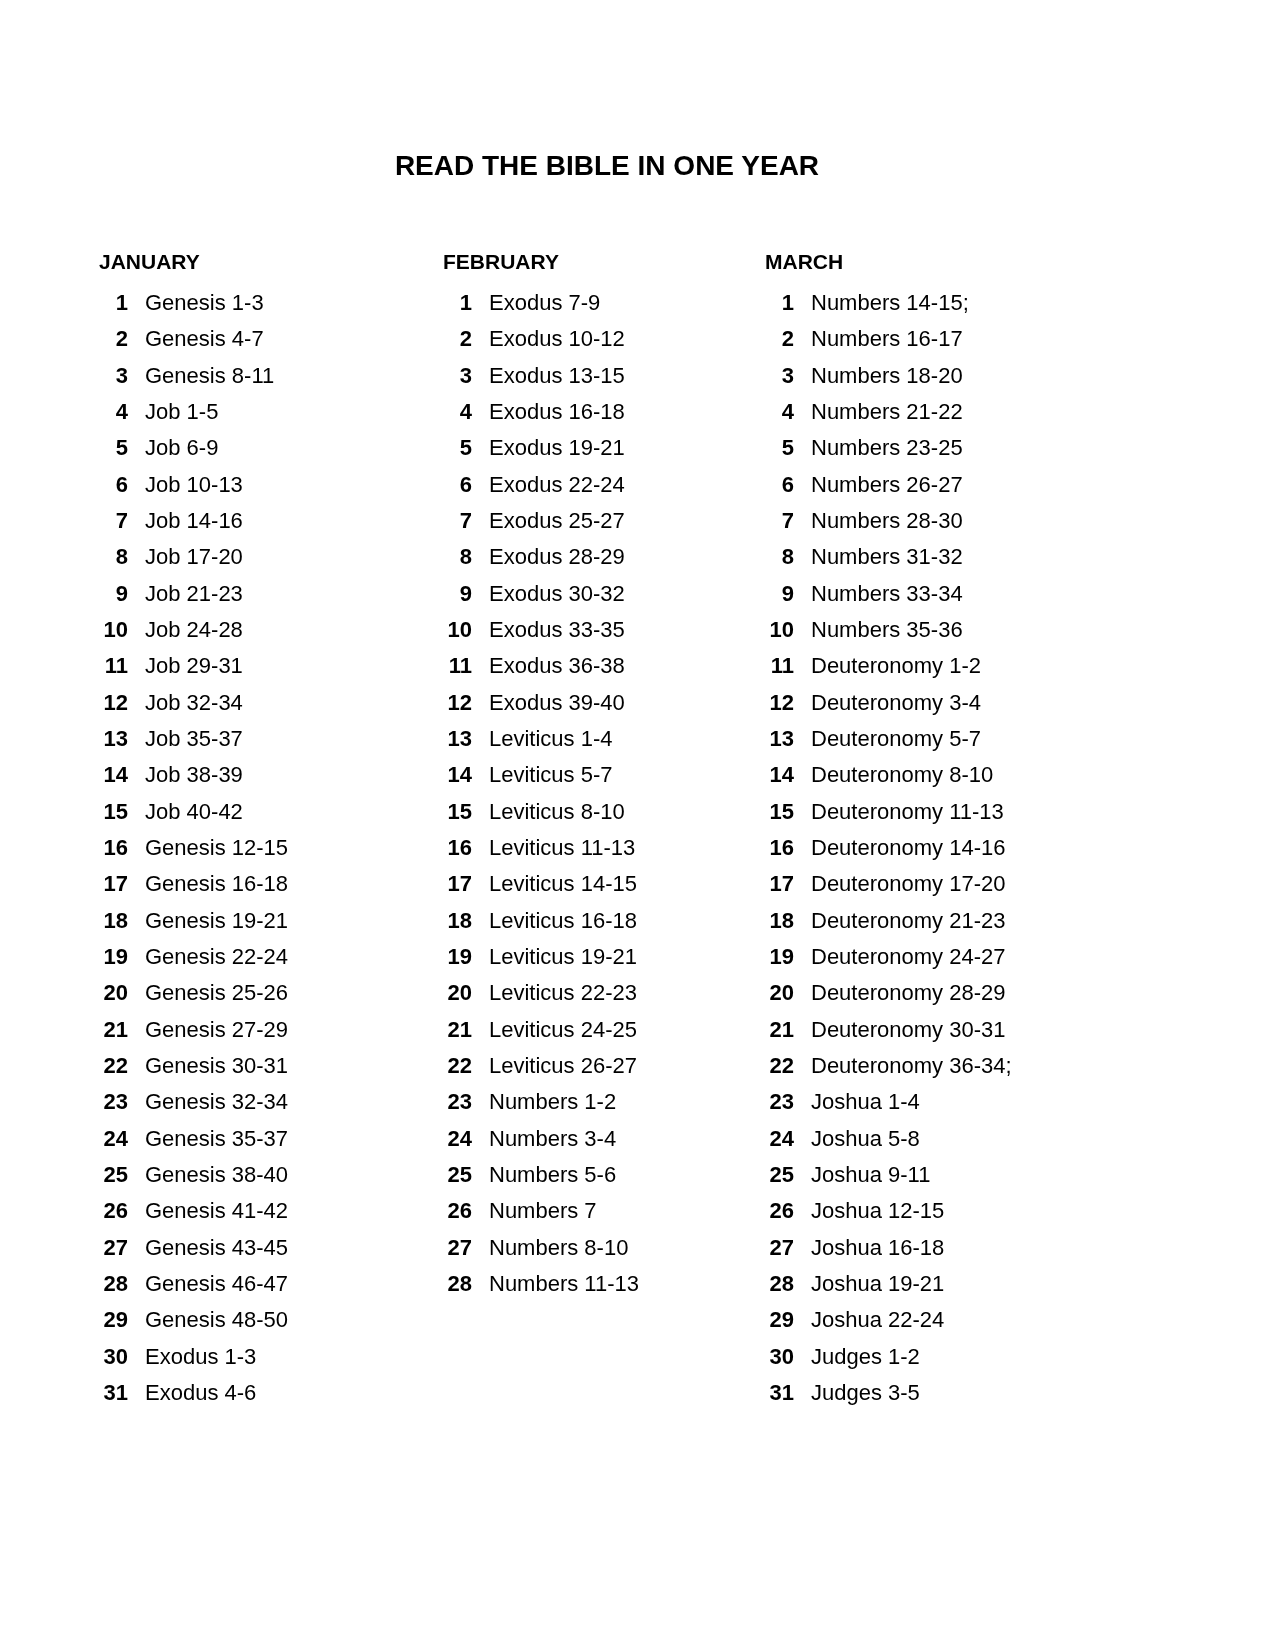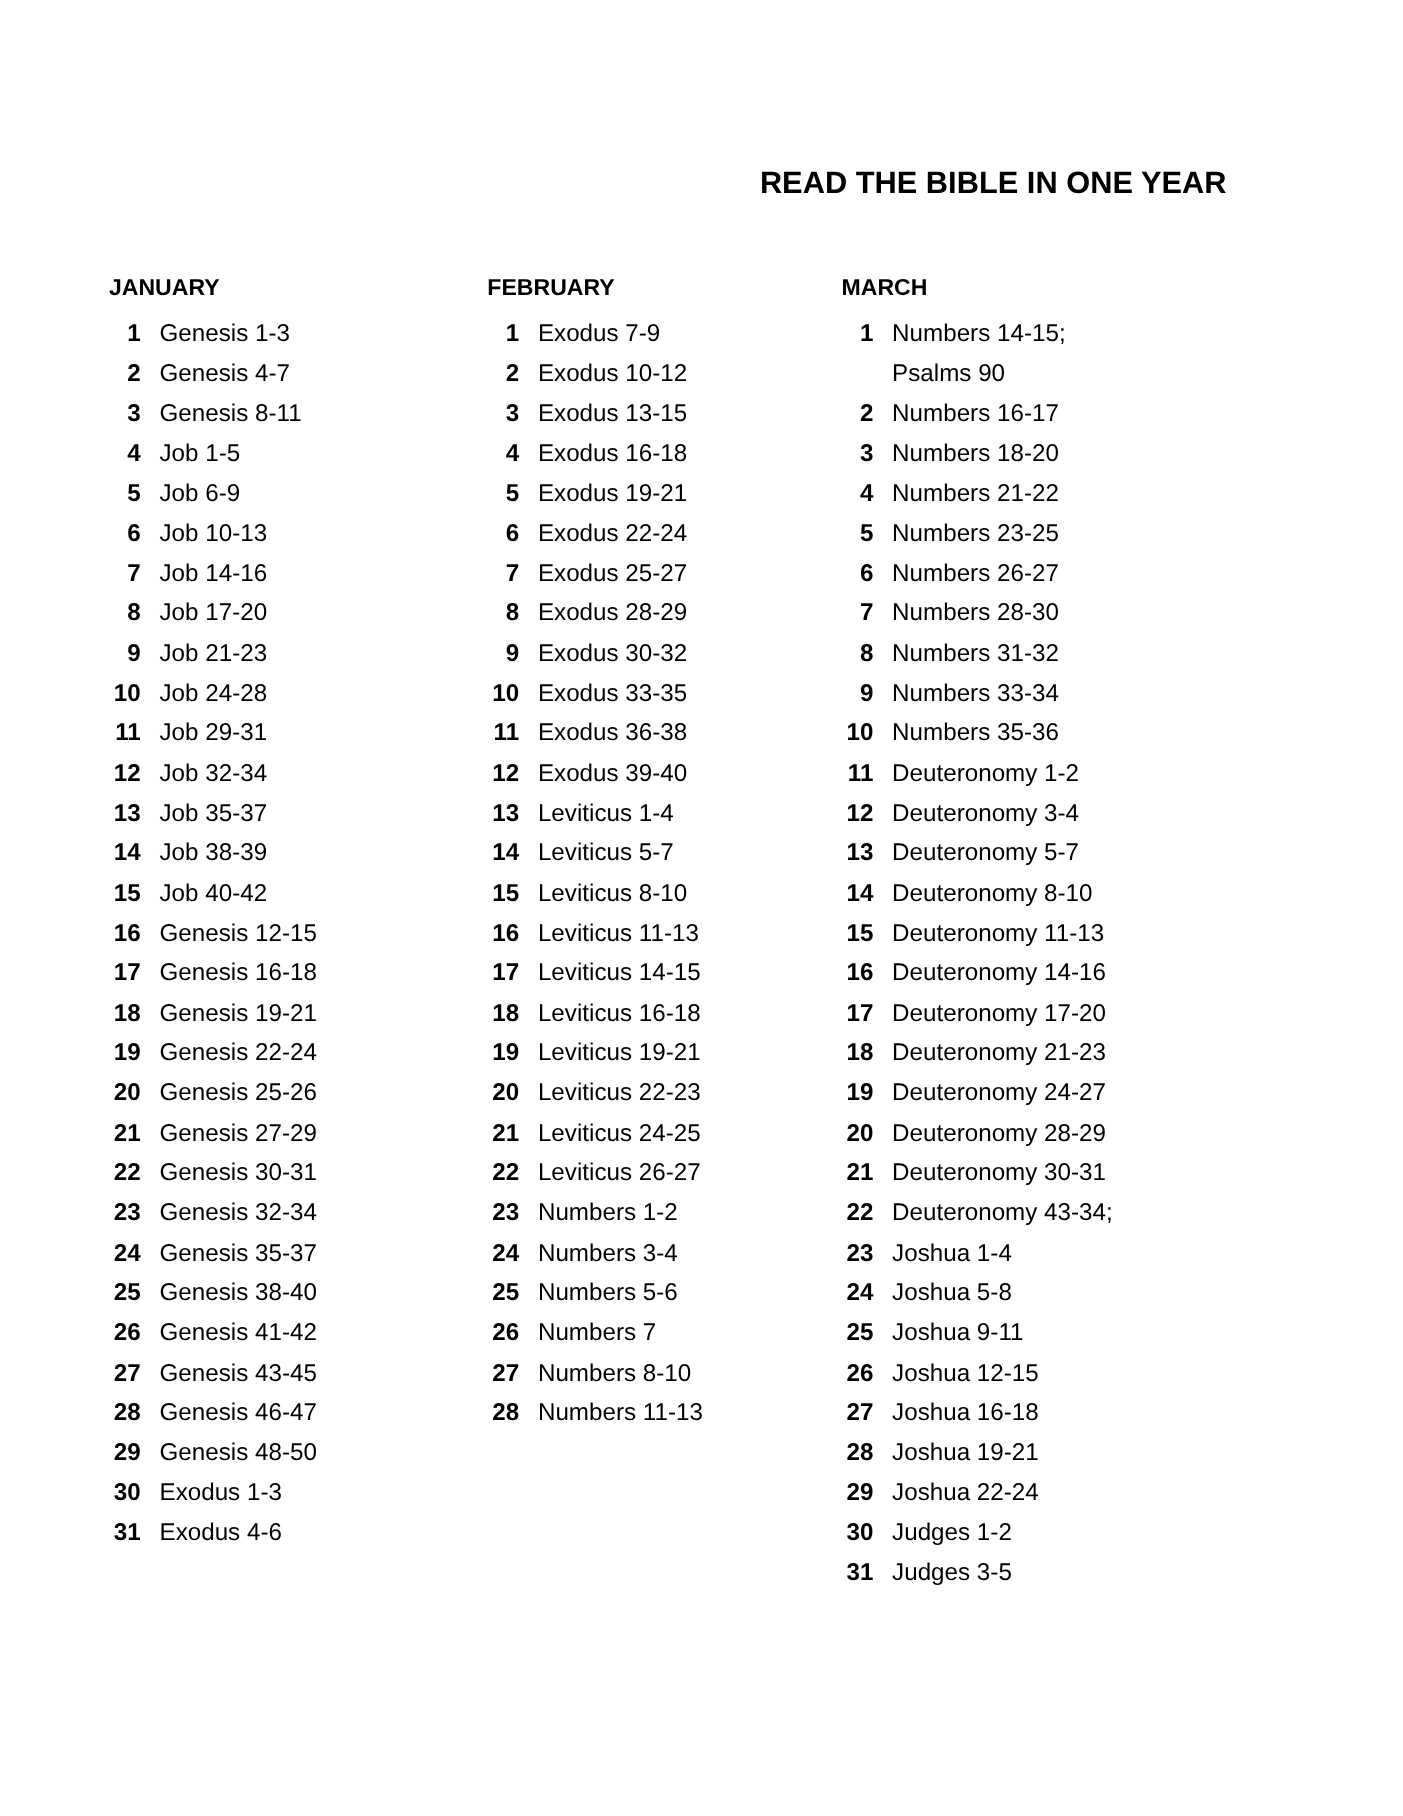--- a/index.html
+++ b/index.html
@@ -15,21 +15,21 @@
     color: #000000;
     font-family: "Liberation Sans", sans-serif;
     overflow: hidden;
   }
   .doc-title {
     position: absolute;
     left: 99px;
     top: 146px;
     width: 1016px;
     margin: 0;
-    text-align: right;
+    text-align: center;
     font-size: 28px;
     font-weight: bold;
     line-height: 40px;
     letter-spacing: 0px;
   }
   .columns {
     position: absolute;
     top: 247px;
     left: 0;
     width: 1275px;
@@ -324,24 +324,20 @@
     </section>
 
     <section class="col" id="col-2">
       <h2 class="month-heading">MARCH</h2>
       <div class="rows">
           <div class="row">
             <span class="day">1</span>
             <span class="reading">Numbers 14-15;</span>
           </div>
           <div class="row">
-            <span class="day"></span>
-            <span class="reading">Psalms 90</span>
-          </div>
-          <div class="row">
             <span class="day">2</span>
             <span class="reading">Numbers 16-17</span>
           </div>
           <div class="row">
             <span class="day">3</span>
             <span class="reading">Numbers 18-20</span>
           </div>
           <div class="row">
             <span class="day">4</span>
             <span class="reading">Numbers 21-22</span>
@@ -409,21 +405,21 @@
           <div class="row">
             <span class="day">20</span>
             <span class="reading">Deuteronomy 28-29</span>
           </div>
           <div class="row">
             <span class="day">21</span>
             <span class="reading">Deuteronomy 30-31</span>
           </div>
           <div class="row">
             <span class="day">22</span>
-            <span class="reading">Deuteronomy 43-34;</span>
+            <span class="reading">Deuteronomy 36-34;</span>
           </div>
           <div class="row">
             <span class="day">23</span>
             <span class="reading">Joshua 1-4</span>
           </div>
           <div class="row">
             <span class="day">24</span>
             <span class="reading">Joshua 5-8</span>
           </div>
           <div class="row">

